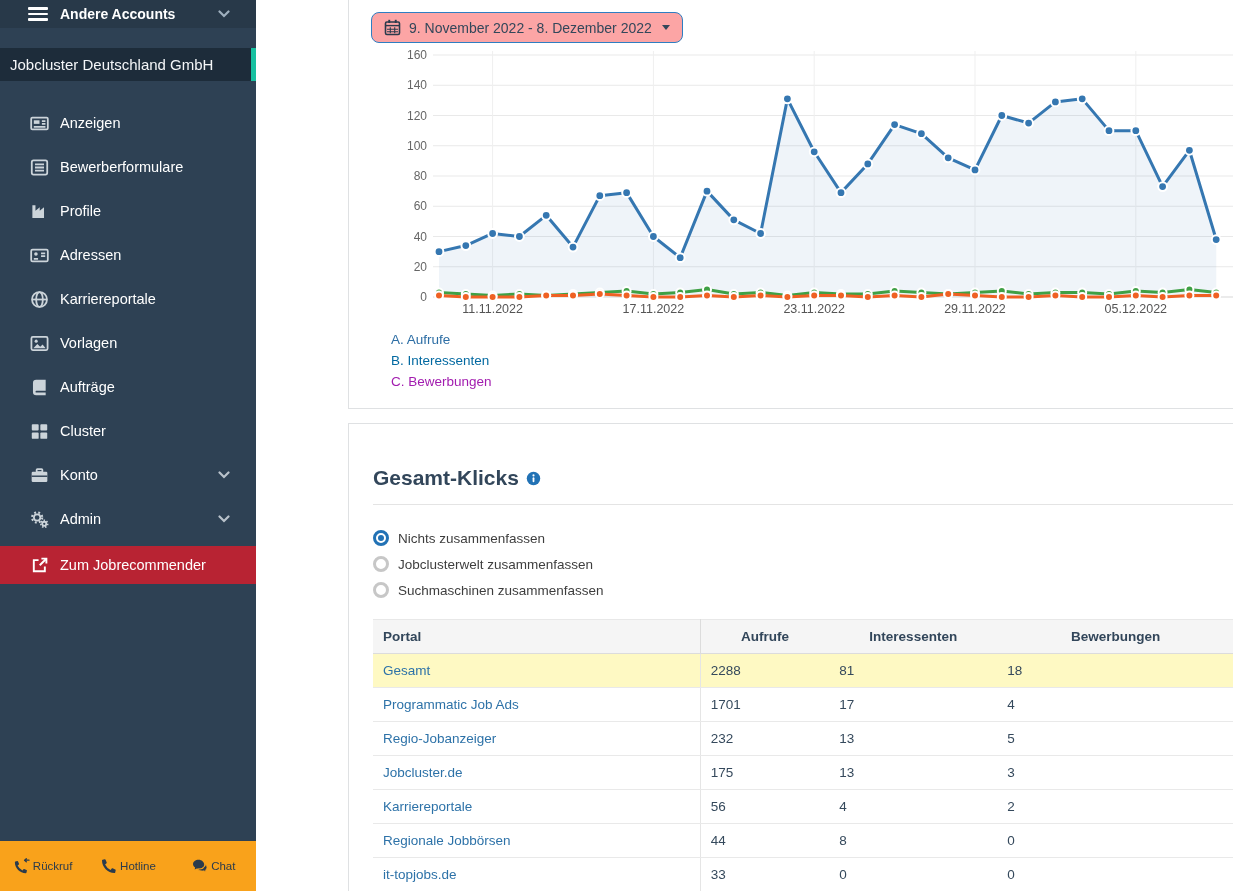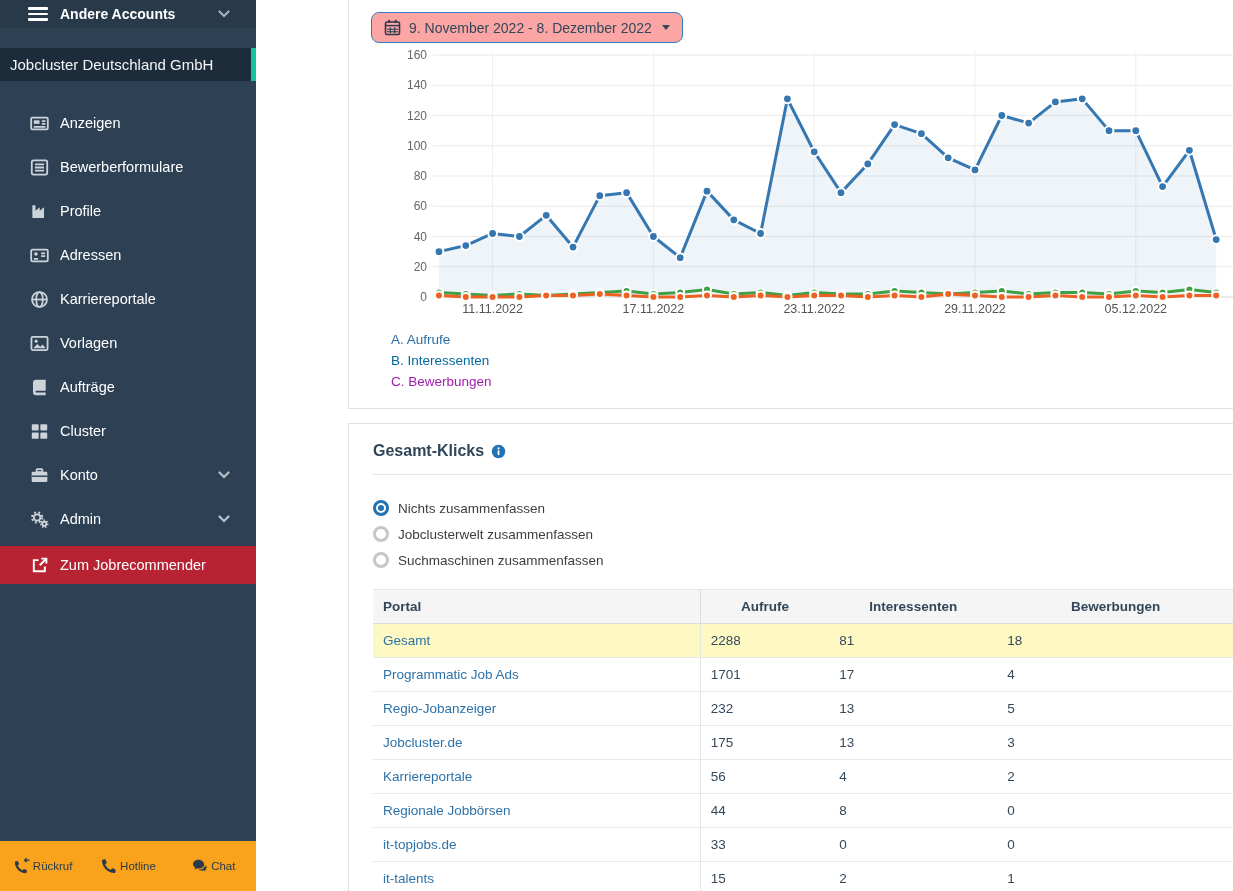--- a/index.html
+++ b/index.html
@@ -41,22 +41,22 @@
   .datebtn { display:inline-flex; align-items:center; gap:8px; margin-left:22px;
     border:1px solid #2e7ec2; border-radius:8px; background:#fca5a5; padding:6px 12px;
     font-size:14px; color:#33475a; cursor:pointer; font-family:inherit; }
   .datebtn .caret { width:0; height:0; border-left:4.5px solid transparent;
     border-right:4.5px solid transparent; border-top:5px solid #33475a; margin-left:2px; }
   #chart-svg { display:block; margin-top:4px; }
   .legend { margin:8px 0 0 42px; }
   .legend div { font-size:13.5px; line-height:21px; cursor:pointer; }
 
   .card2 { margin-top:14px; padding:18px 0 0 24px; min-height:470px; }
-  .sec-title { display:flex; align-items:center; gap:7px; font-size:16px; font-weight:700;
-    color:#32465a; }
+  .sec-title { display:flex; align-items:center; gap:7px; font-size:21px; font-weight:700;
+    color:#32465a;margin-top:24px; }
   .sec-title svg { width:15px; height:15px; cursor:pointer; }
   .divider { border-bottom:1px solid #e4e4e4; margin:14px 0 0 0; }
   .radios { margin-top:20px; }
   .radio-row { display:flex; align-items:center; gap:9px; height:26px; cursor:pointer; }
   .radio { width:16px; height:16px; border-radius:50%; border:3px solid #c7c7c7;
     background:#fff; position:relative; flex-shrink:0; }
   .radio.selected { border-color:#2272b5; }
   .radio.selected::after { content:""; position:absolute; left:2px; top:2px;
     width:6px; height:6px; border-radius:50%; background:#2272b5; }
   .radio-row .rlab { font-size:13.5px; color:#3e3e3e; }

